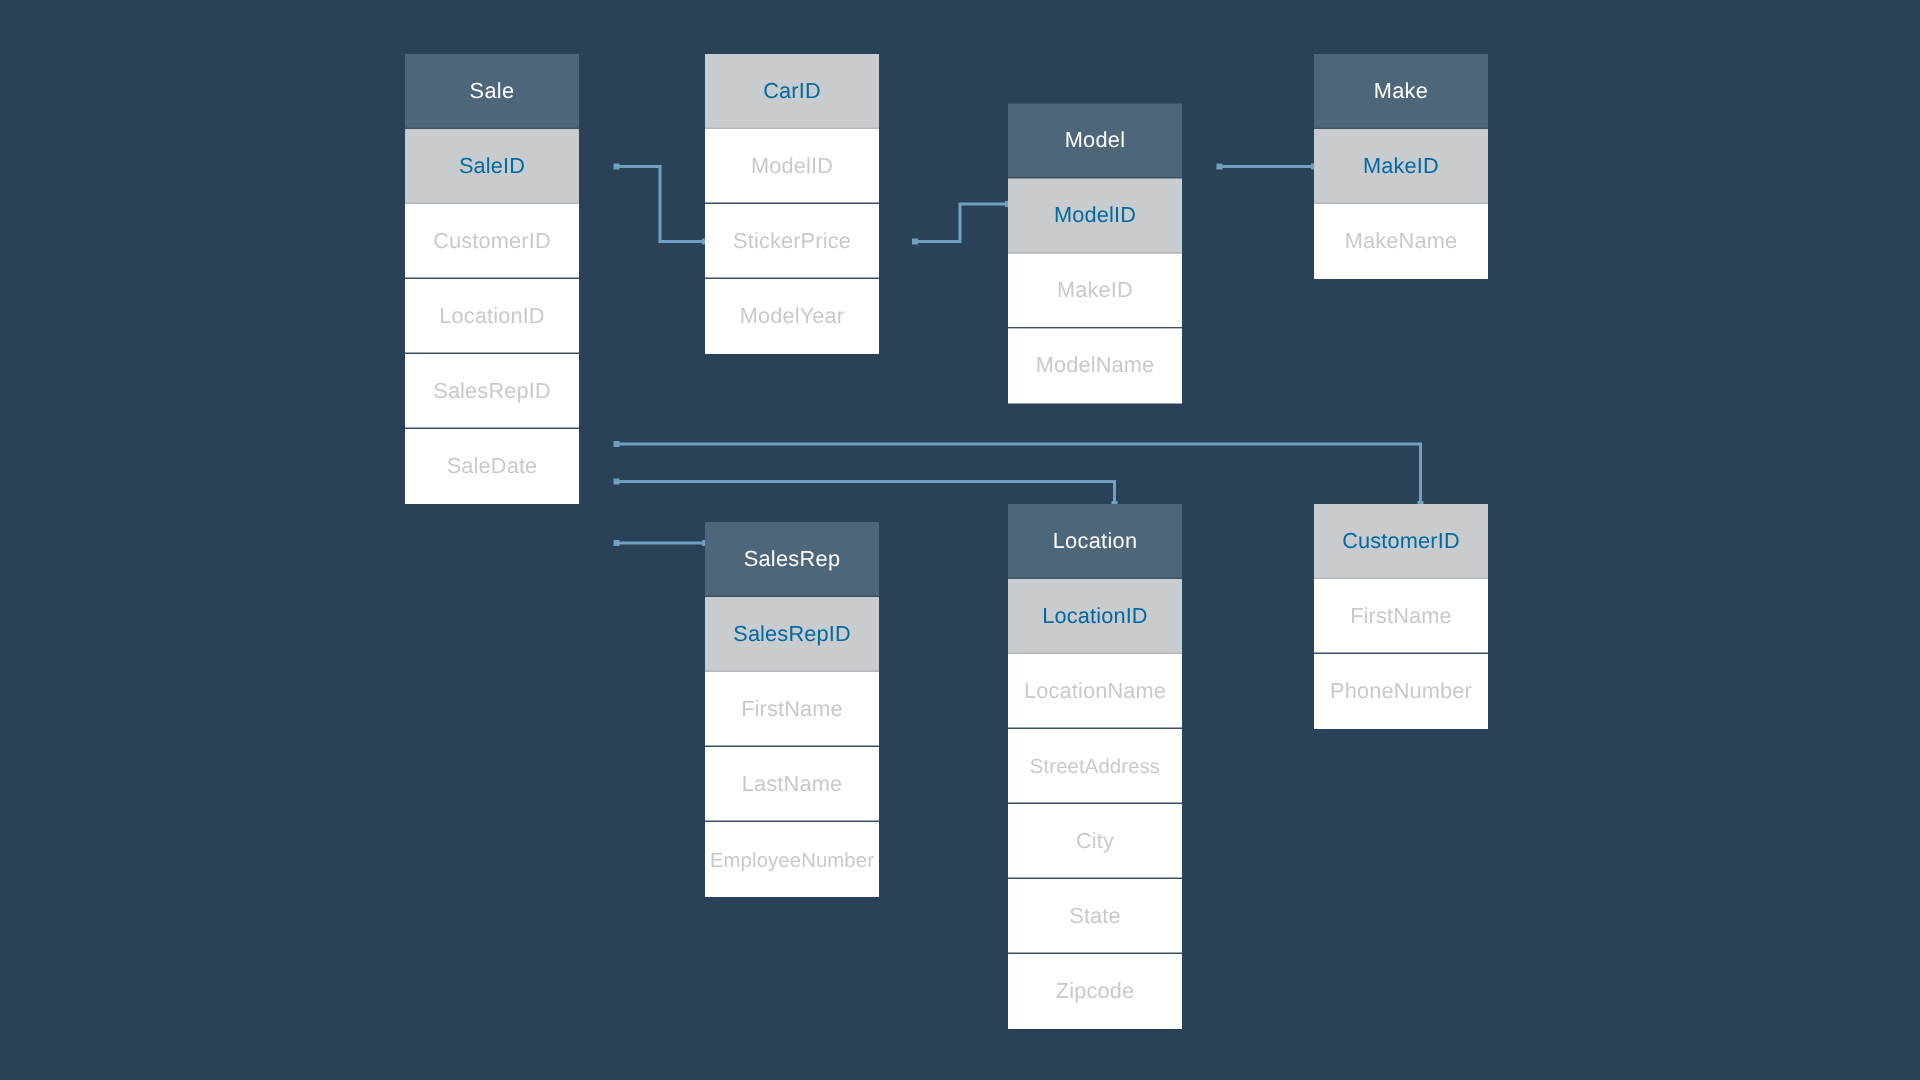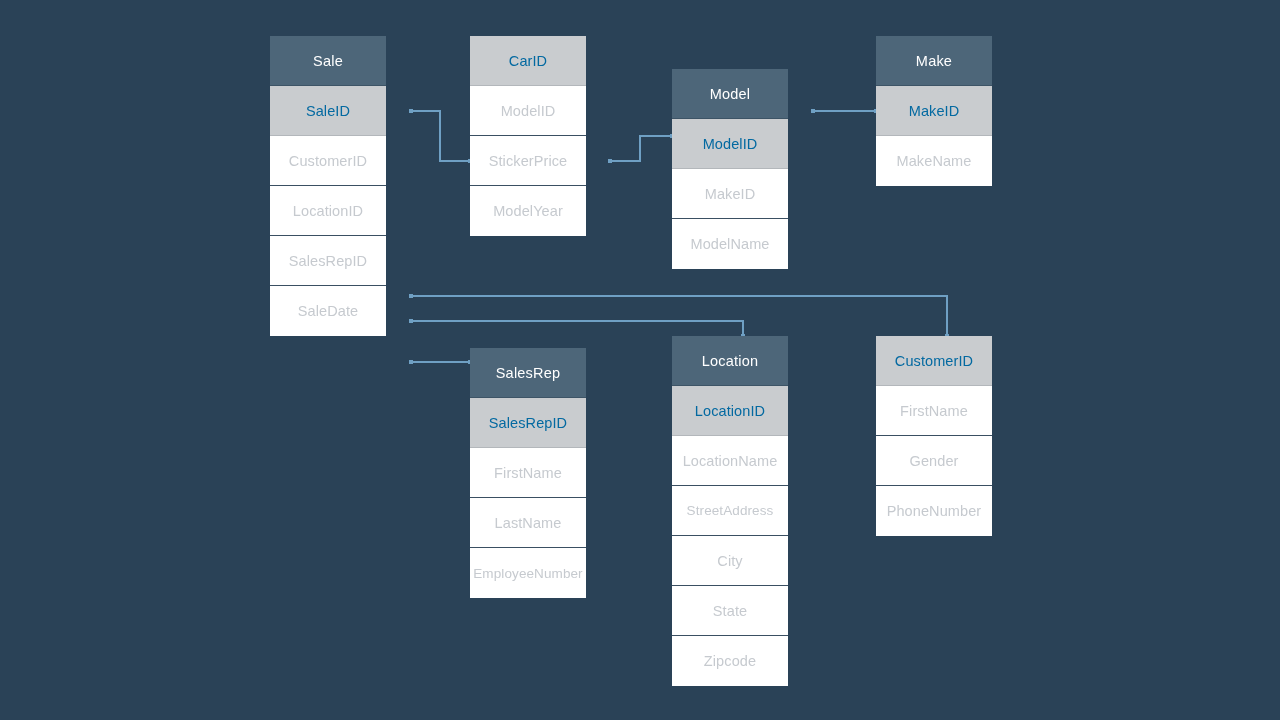--- a/index.html
+++ b/index.html
@@ -141,18 +141,17 @@
         <div class="field pk">LocationID</div>
         <div class="field">LocationName</div>
         <div class="field wide-text">StreetAddress</div>
         <div class="field">City</div>
         <div class="field">State</div>
         <div class="field last">Zipcode</div>
       </div>
       <div class="entity" style="left: 876px; top: 336px;">
         <div class="field pk">CustomerID</div>
         <div class="field">FirstName</div>
-        <div class="field">Gender</div>
         <div class="field last">PhoneNumber</div>
       </div>
     </div>
 
 </div>
 
 </body></html>

